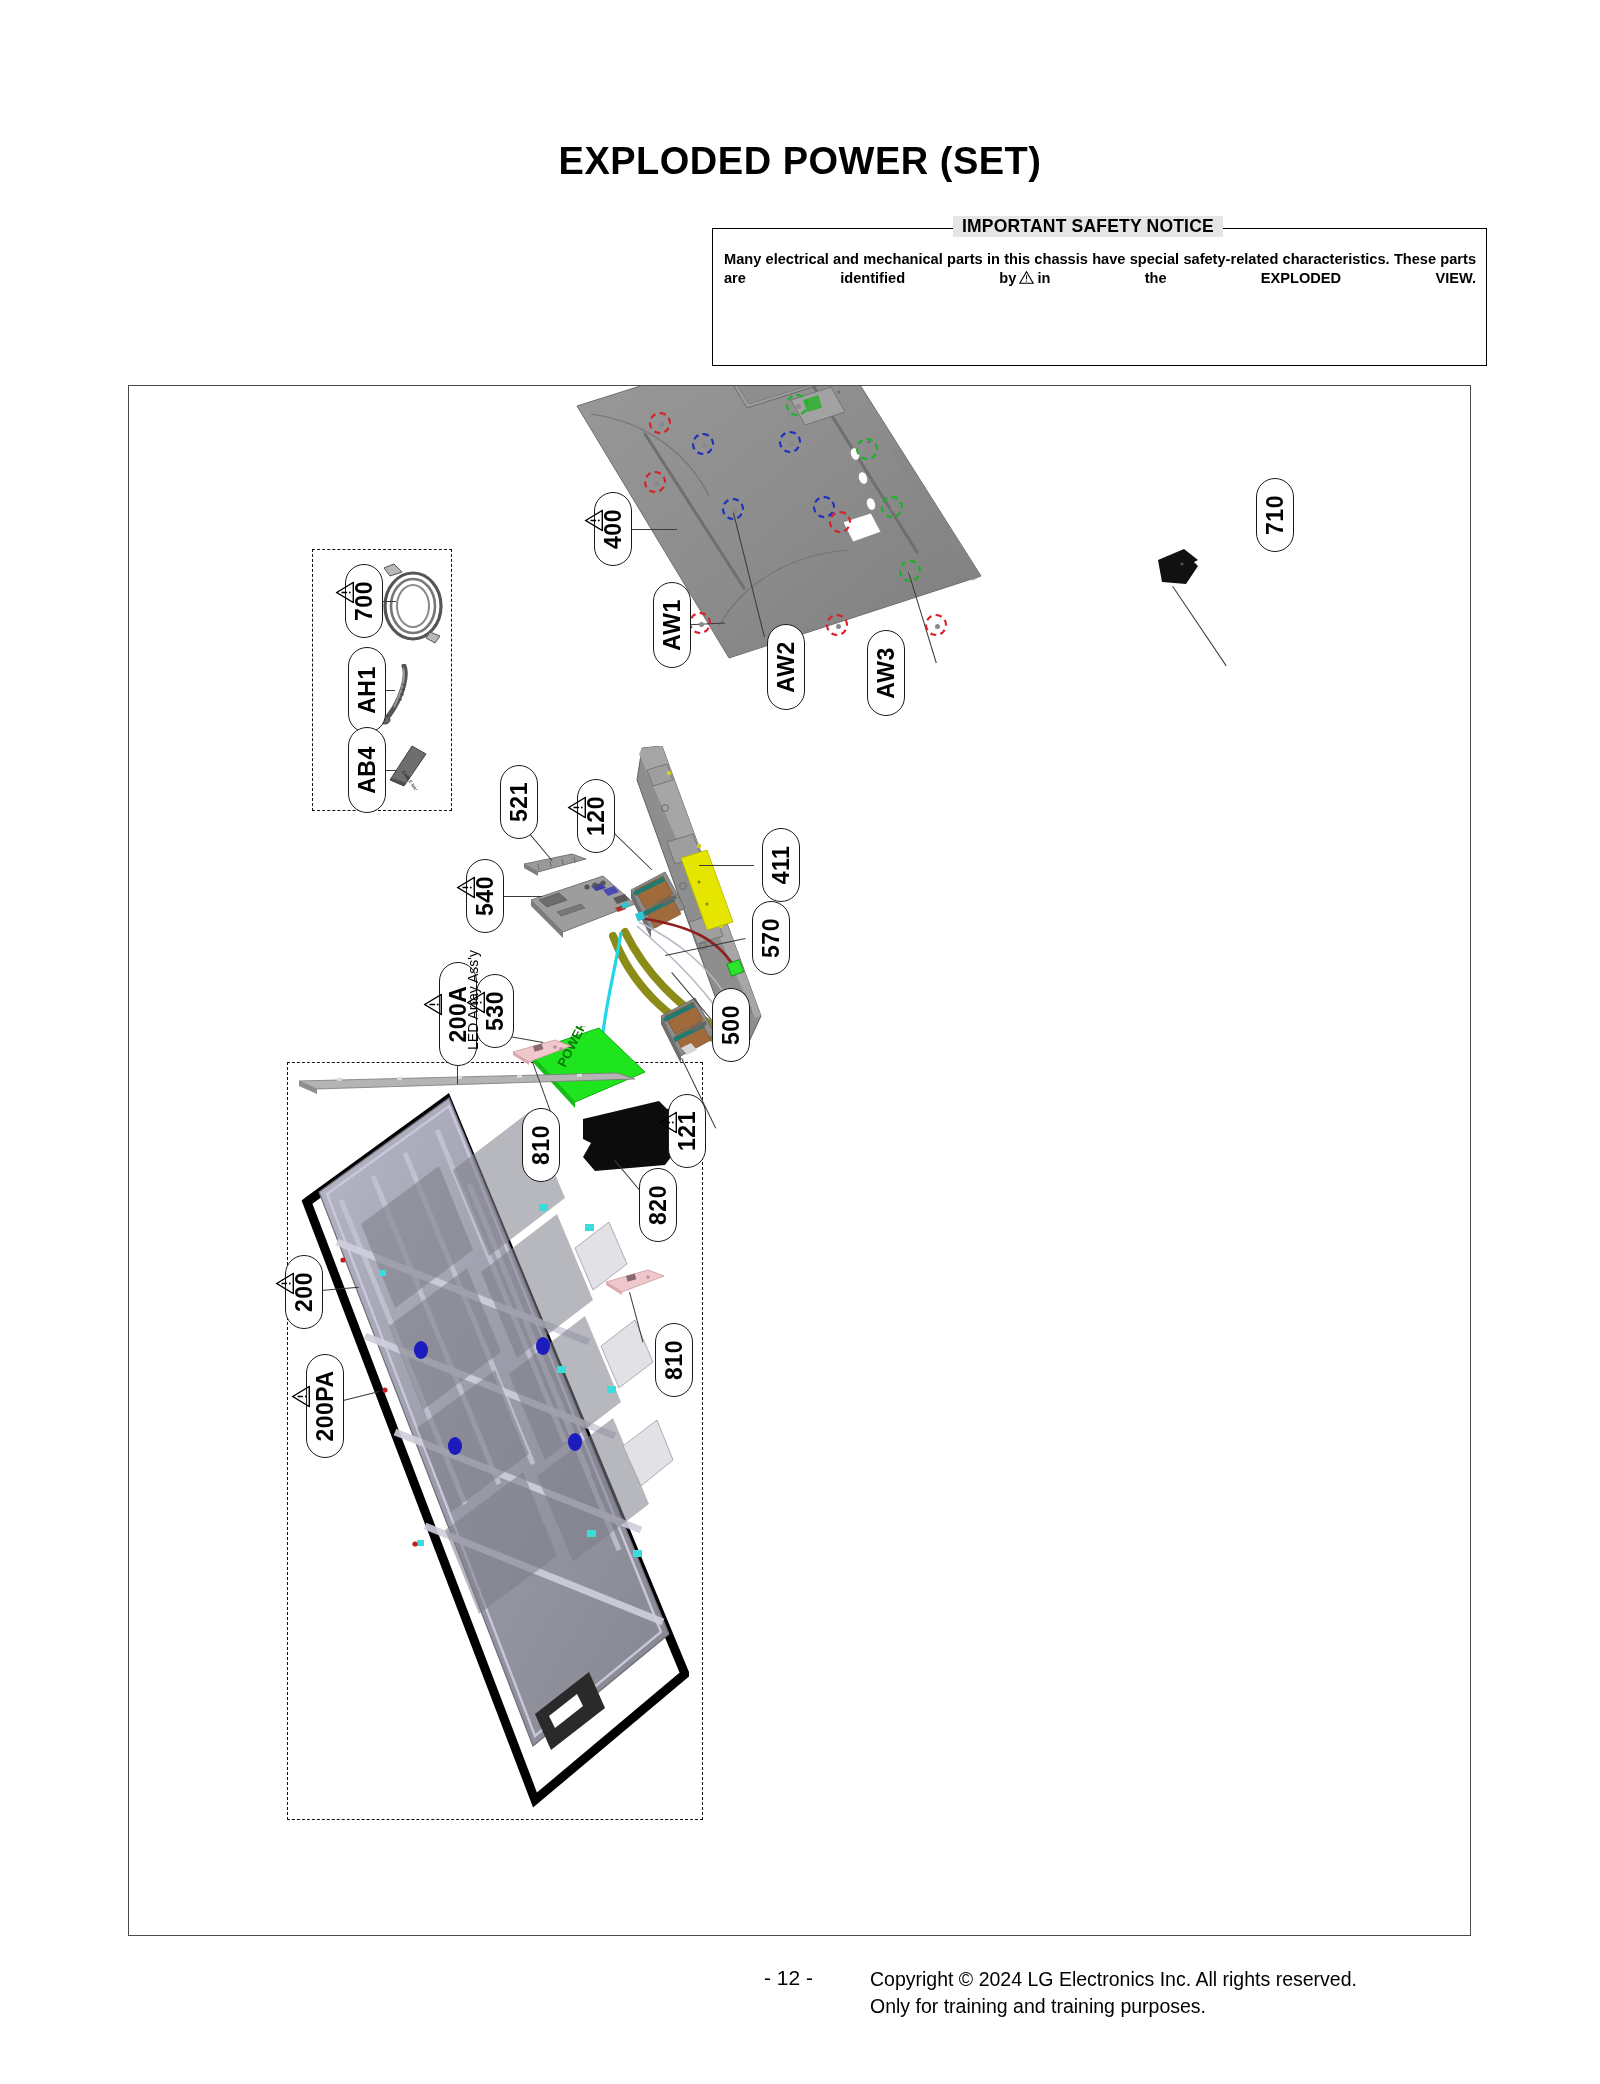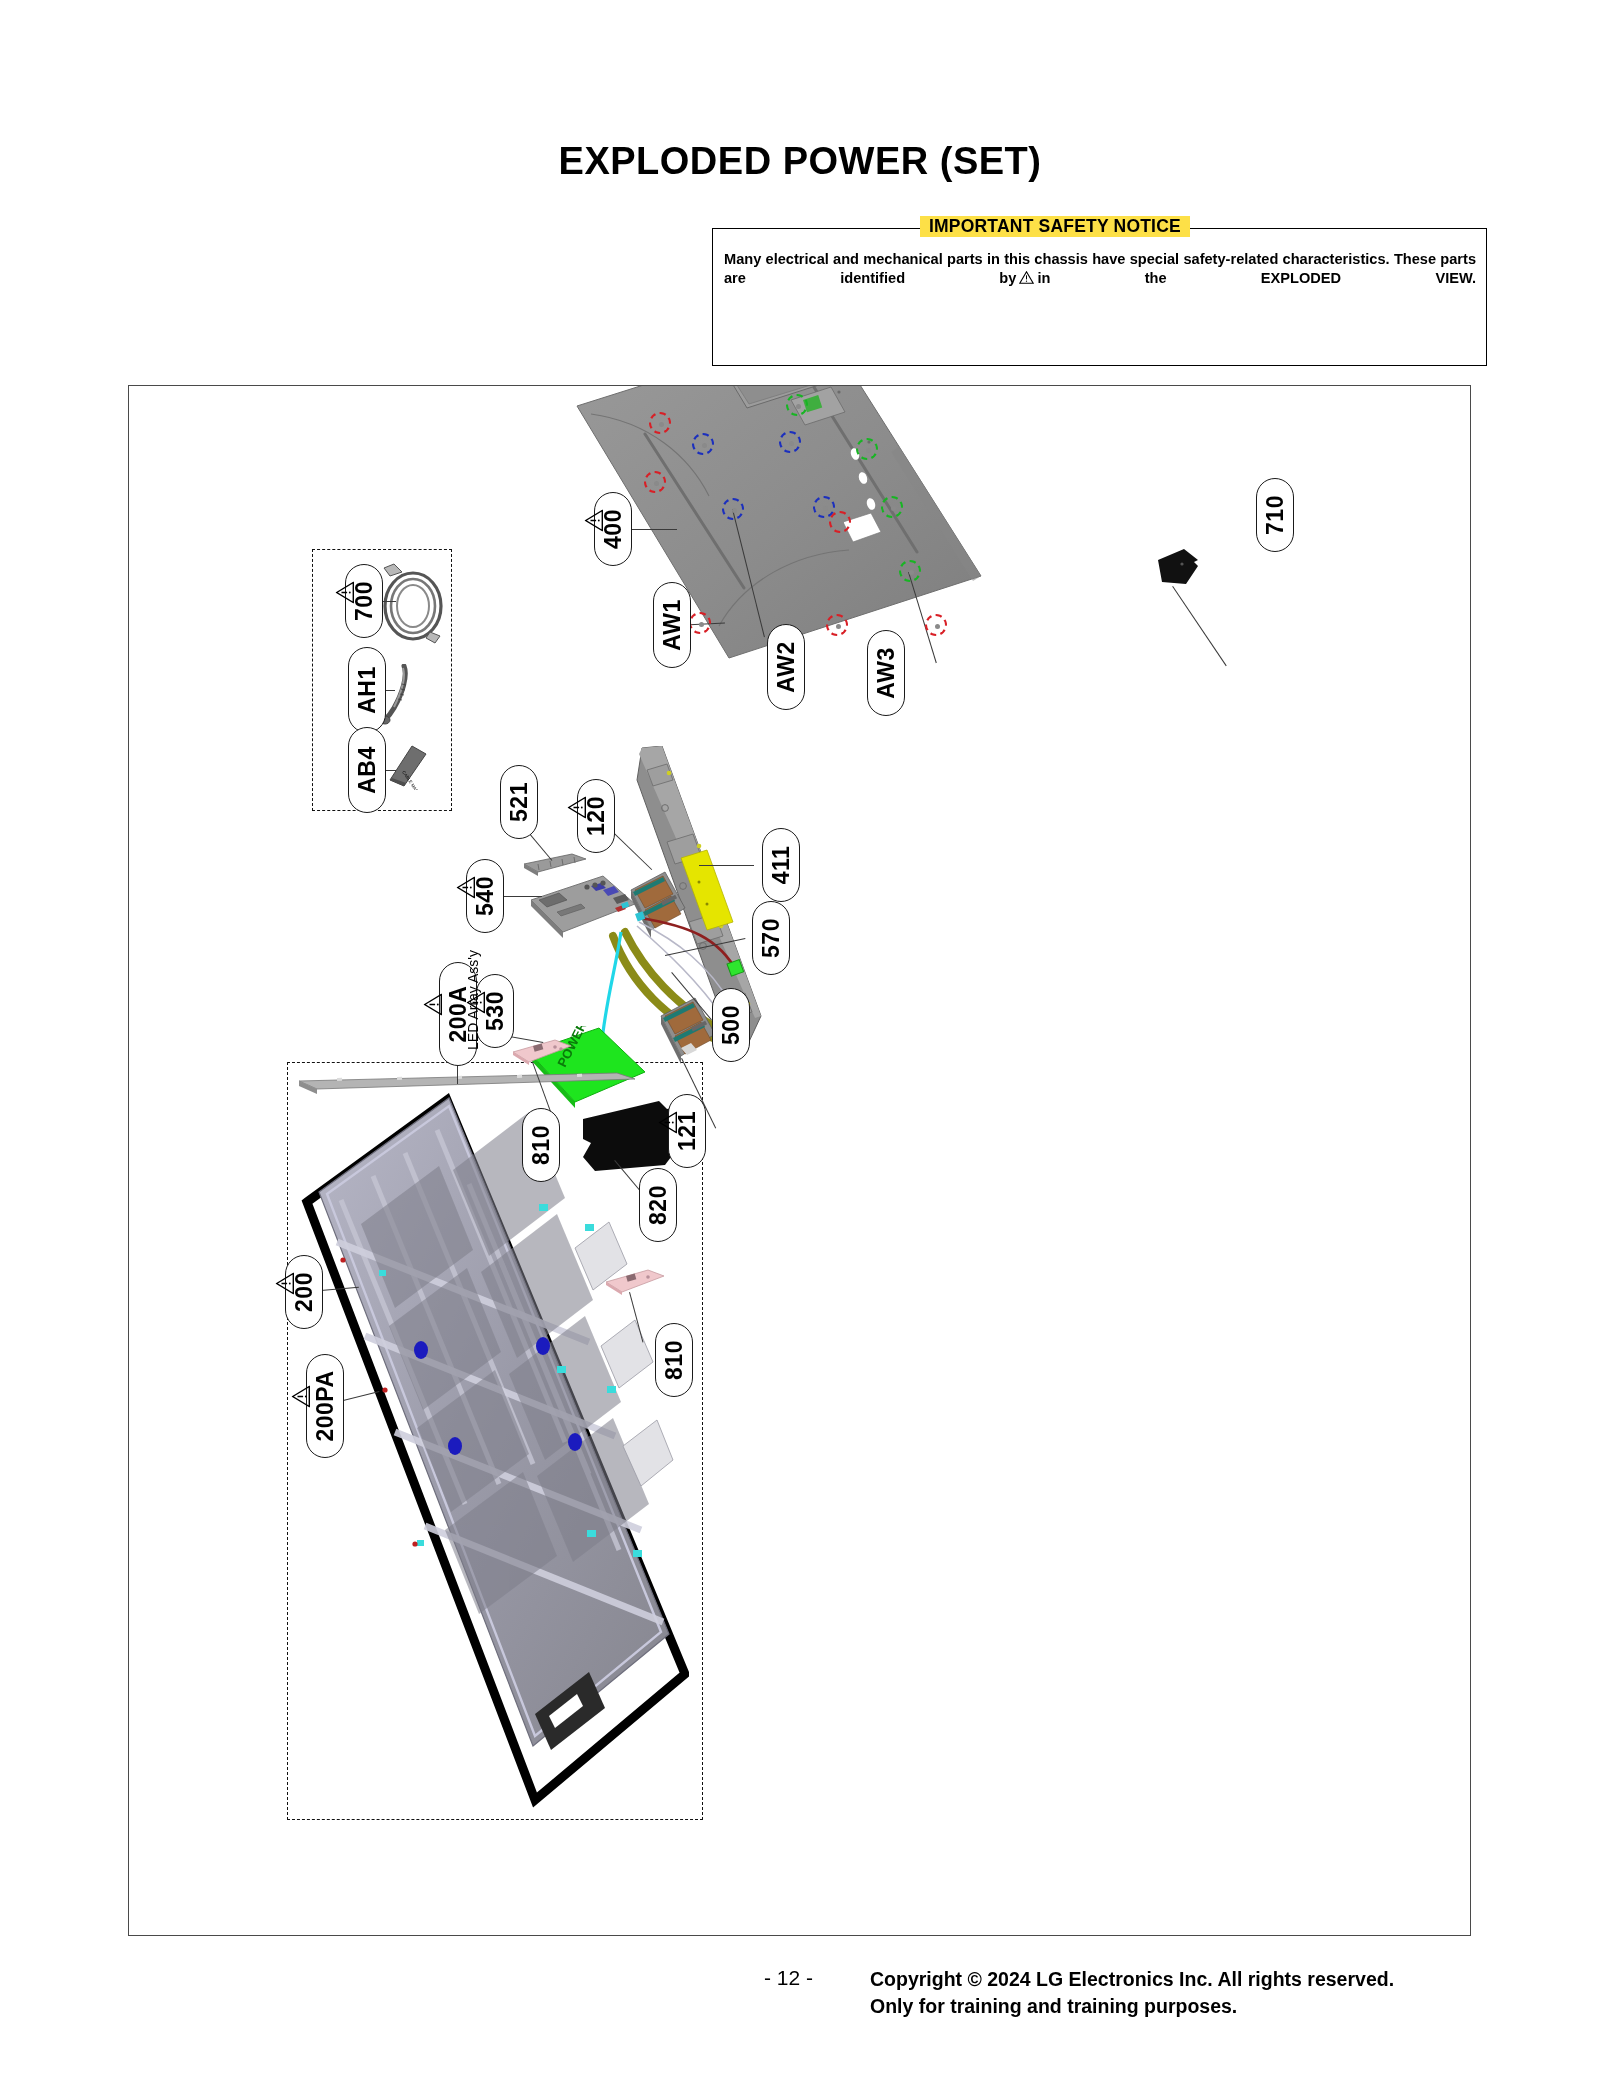--- a/index.html
+++ b/index.html
@@ -21,22 +21,22 @@
   }
 
   
   #safety-box {
     position:absolute; left:712px; top:228px;
     width:775px; height:138px;
     border:1.5px solid #000;
     background:#fff;
   }
   #safety-legend {
-    position:absolute; left:920px; top:216px;
-    background:#fde047; padding:0 9px;
+    position:absolute; left:953px; top:216px;
+    background:#e5e5e5; padding:0 9px;
     font-size:17.5px; font-weight:bold;
     letter-spacing:0.2px;
   }
   #safety-body {
     position:absolute; left:724px; top:250px; width:752px;
     font-size:14.6px; line-height:19.4px;
   }
   .just { text-align:justify; text-align-last:justify;font-weight:bold; }
   .tri-inline {
     display:inline-block; width:15px; height:13px;
@@ -123,21 +123,21 @@
   .art { position:absolute; z-index:10; }
 
   
   #footer { position:absolute; left:0; top:1966px; width:1600px; }
   #page-number {
     position:absolute; left:764px; top:0;
     font-size:21px;
   }
   #copyright {
     position:absolute; left:870px; top:0;
-    font-size:19.5px; line-height:27px;font-weight:bold;
+    font-size:19.5px; line-height:27px;
   }
 </style>
 </head>
 <body>
 
 <div id="page-title">EXPLODED POWER (SET)</div>
 
 <div id="safety-box"></div>
 <div id="safety-legend">IMPORTANT SAFETY NOTICE</div>
 <div id="safety-body">

